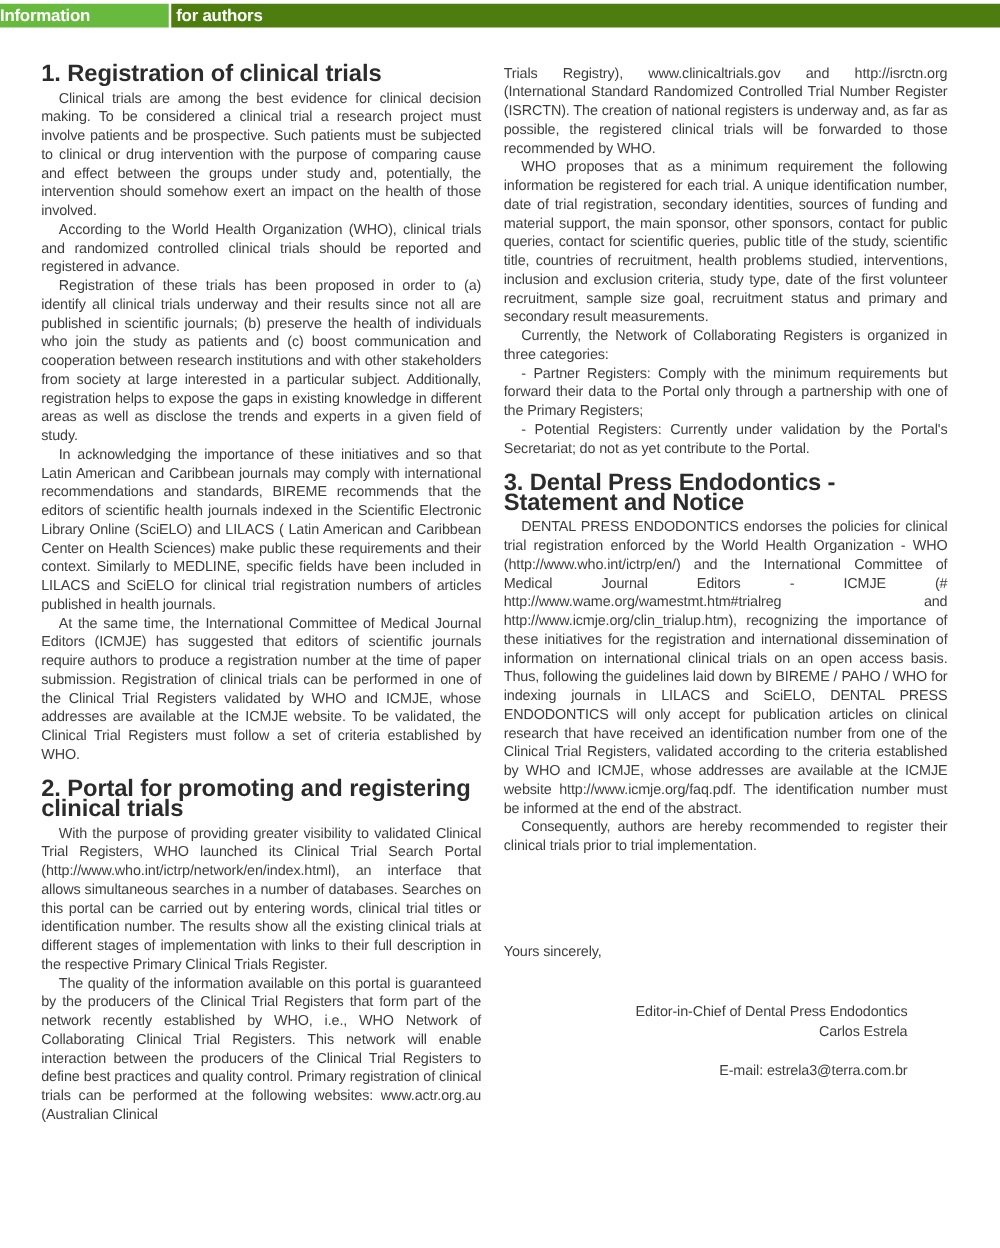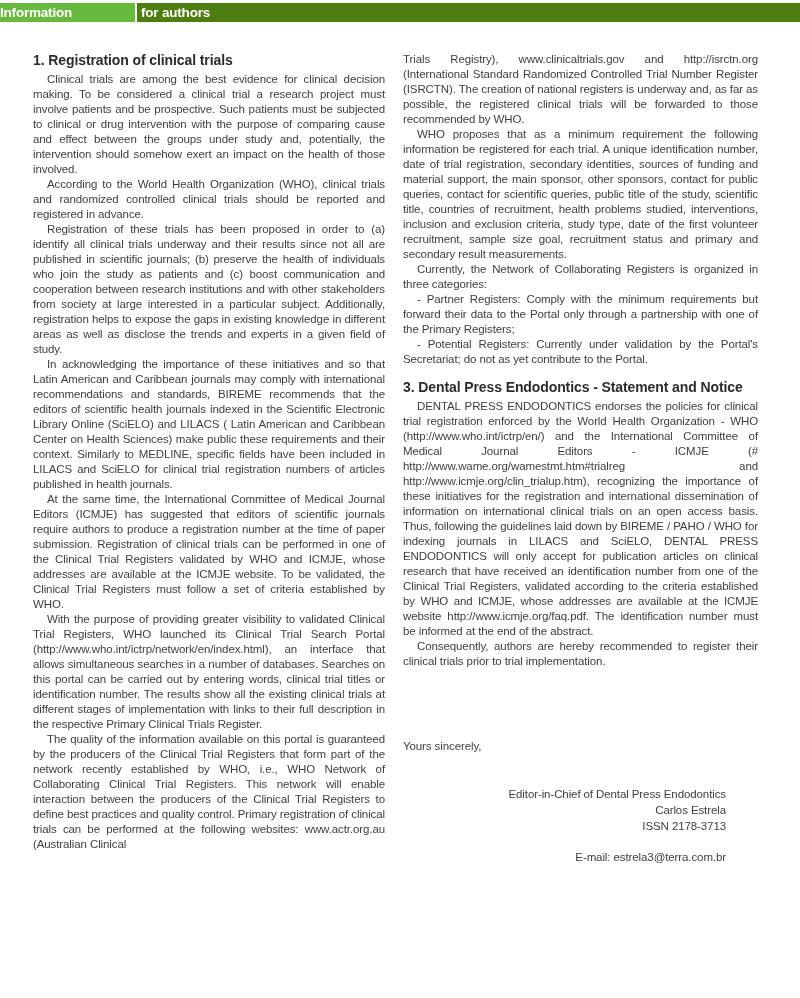--- a/index.html
+++ b/index.html
@@ -32,21 +32,21 @@
 
   
   .page {
     position: absolute; left: 33px; top: 52px; width: 725px;
     display: flex; gap: 18px;
   }
   .col-left  { width: 352px; }
   .col-right { width: 355px; }
 
   .sec-heading {
-    font-size: 14px; line-height: 16px; font-weight: 700;
+    font-size: 19px; line-height: 16px; font-weight: 700;
     color: #2c2c2c; margin: 12px 0 4px 0;
     letter-spacing: -0.1px;
   }
   .col > .sec-heading:first-child { margin-top: 0; }
 
   .para {
     margin: 0;
     font-size: 11.5px; line-height: 15px;
     text-align: justify; text-indent: 14px;
     letter-spacing: -0.1px;
@@ -80,33 +80,33 @@
 </header>
 
 <main class="page">
   <div class="col col-left" id="col-left">
       <h2 class="sec-heading">1. Registration of clinical trials</h2>
       <p class="para">Clinical trials are among the best evidence for clinical decision making. To be considered a clinical trial a research project must involve patients and be prospective. Such patients must be subjected to clinical or drug intervention with the purpose of comparing cause and effect between the groups under study and, potentially, the intervention should somehow exert an impact on the health of those involved.</p>
       <p class="para">According to the World Health Organization (WHO), clinical trials and randomized controlled clinical trials should be reported and registered in advance.</p>
       <p class="para">Registration of these trials has been proposed in order to (a) identify all clinical trials underway and their results since not all are published in scientific journals; (b) preserve the health of individuals who join the study as patients and (c) boost communication and cooperation between research institutions and with other stakeholders from society at large interested in a particular subject. Additionally, registration helps to expose the gaps in existing knowledge in different areas as well as disclose the trends and experts in a given field of study.</p>
       <p class="para">In acknowledging the importance of these initiatives and so that Latin American and Caribbean journals may comply with international recommendations and standards, BIREME recommends that the editors of scientific health journals indexed in the Scientific Electronic Library Online (SciELO) and LILACS ( Latin American and Caribbean Center on Health Sciences) make public these requirements and their context. Similarly to MEDLINE, specific fields have been included in LILACS and SciELO for clinical trial registration numbers of articles published in health journals.</p>
       <p class="para">At the same time, the International Committee of Medical Journal Editors (ICMJE) has suggested that editors of scientific journals require authors to produce a registration number at the time of paper submission. Registration of clinical trials can be performed in one of the Clinical Trial Registers validated by WHO and ICMJE, whose addresses are available at the ICMJE website. To be validated, the Clinical Trial Registers must follow a set of criteria established by WHO.</p>
+      <h2 class="sec-heading">2. Portal for promoting and registering clinical trials</h2>
       <p class="para">With the purpose of providing greater visibility to validated Clinical Trial Registers, WHO launched its Clinical Trial Search Portal (http://www.who.int/ictrp/network/en/index.html), an interface that allows simultaneous searches in a number of databases. Searches on this portal can be carried out by entering words, clinical trial titles or identification number. The results show all the existing clinical trials at different stages of implementation with links to their full description in the respective Primary Clinical Trials Register.</p>
       <p class="para">The quality of the information available on this portal is guaranteed by the producers of the Clinical Trial Registers that form part of the network recently established by WHO, i.e., WHO Network of Collaborating Clinical Trial Registers. This network will enable interaction between the producers of the Clinical Trial Registers to define best practices and quality control. Primary registration of clinical trials can be performed at the following websites: www.actr.org.au (Australian Clinical</p>
     </div>
   <div class="col col-right" id="col-right">
       <p class="para noindent">Trials Registry), www.clinicaltrials.gov and http://isrctn.org (International Standard Randomized Controlled Trial Number Register (ISRCTN). The creation of national registers is underway and, as far as possible, the registered clinical trials will be forwarded to those recommended by WHO.</p>
       <p class="para">WHO proposes that as a minimum requirement the following information be registered for each trial. A unique identification number, date of trial registration, secondary identities, sources of funding and material support, the main sponsor, other sponsors, contact for public queries, contact for scientific queries, public title of the study, scientific title, countries of recruitment, health problems studied, interventions, inclusion and exclusion criteria, study type, date of the first volunteer recruitment, sample size goal, recruitment status and primary and secondary result measurements.</p>
       <p class="para">Currently, the Network of Collaborating Registers is organized in three categories:</p>
       <p class="para">- Partner Registers: Comply with the minimum requirements but forward their data to the Portal only through a partnership with one of the Primary Registers;</p>
       <p class="para">- Potential Registers: Currently under validation by the Portal's Secretariat; do not as yet contribute to the Portal.</p>
       <h2 class="sec-heading">3. Dental Press Endodontics - Statement and Notice</h2>
       <p class="para">DENTAL PRESS ENDODONTICS endorses the policies for clinical trial registration enforced by the World Health Organization - WHO (http://www.who.int/ictrp/en/) and the International Committee of Medical Journal Editors - ICMJE (# http://www.wame.org/wamestmt.htm#trialreg and http://www.icmje.org/clin_trialup.htm), recognizing the importance of these initiatives for the registration and international dissemination of information on international clinical trials on an open access basis. Thus, following the guidelines laid down by BIREME / PAHO / WHO for indexing journals in LILACS and SciELO, DENTAL PRESS ENDODONTICS will only accept for publication articles on clinical research that have received an identification number from one of the Clinical Trial Registers, validated according to the criteria established by WHO and ICMJE, whose addresses are available at the ICMJE website http://www.icmje.org/faq.pdf. The identification number must be informed at the end of the abstract.</p>
       <p class="para">Consequently, authors are hereby recommended to register their clinical trials prior to trial implementation.</p>
       <p class="closing">Yours sincerely,</p>
       <div class="signature">
         <div>Editor-in-Chief of Dental Press Endodontics</div>
         <div>Carlos Estrela</div>
-        <div>ISSN 2178-3713</div>
       </div>
       <div class="signature email-line">E-mail: estrela3@terra.com.br</div>
     </div>
 </main>
 
 </body></html>

